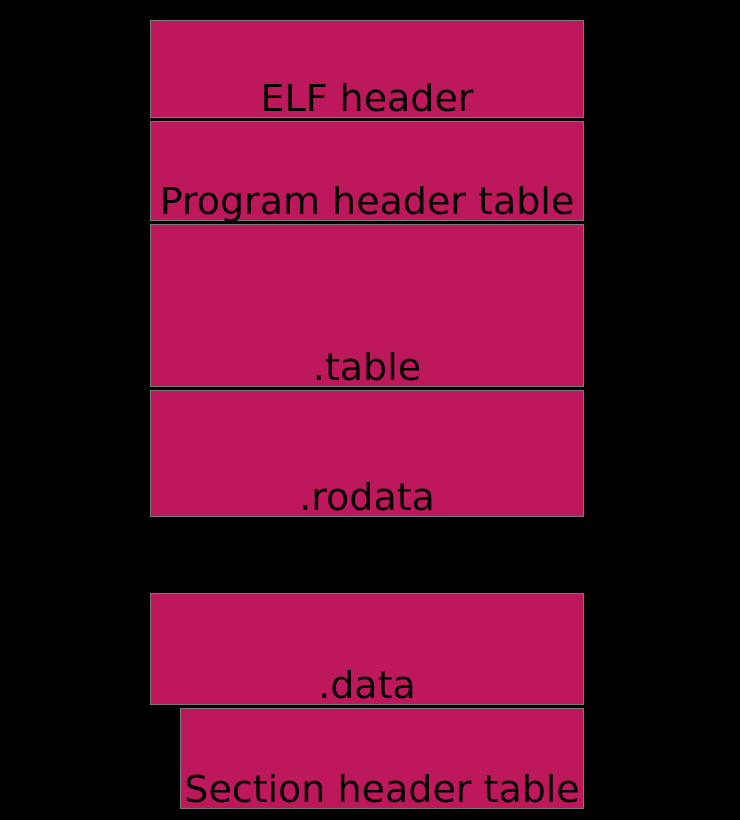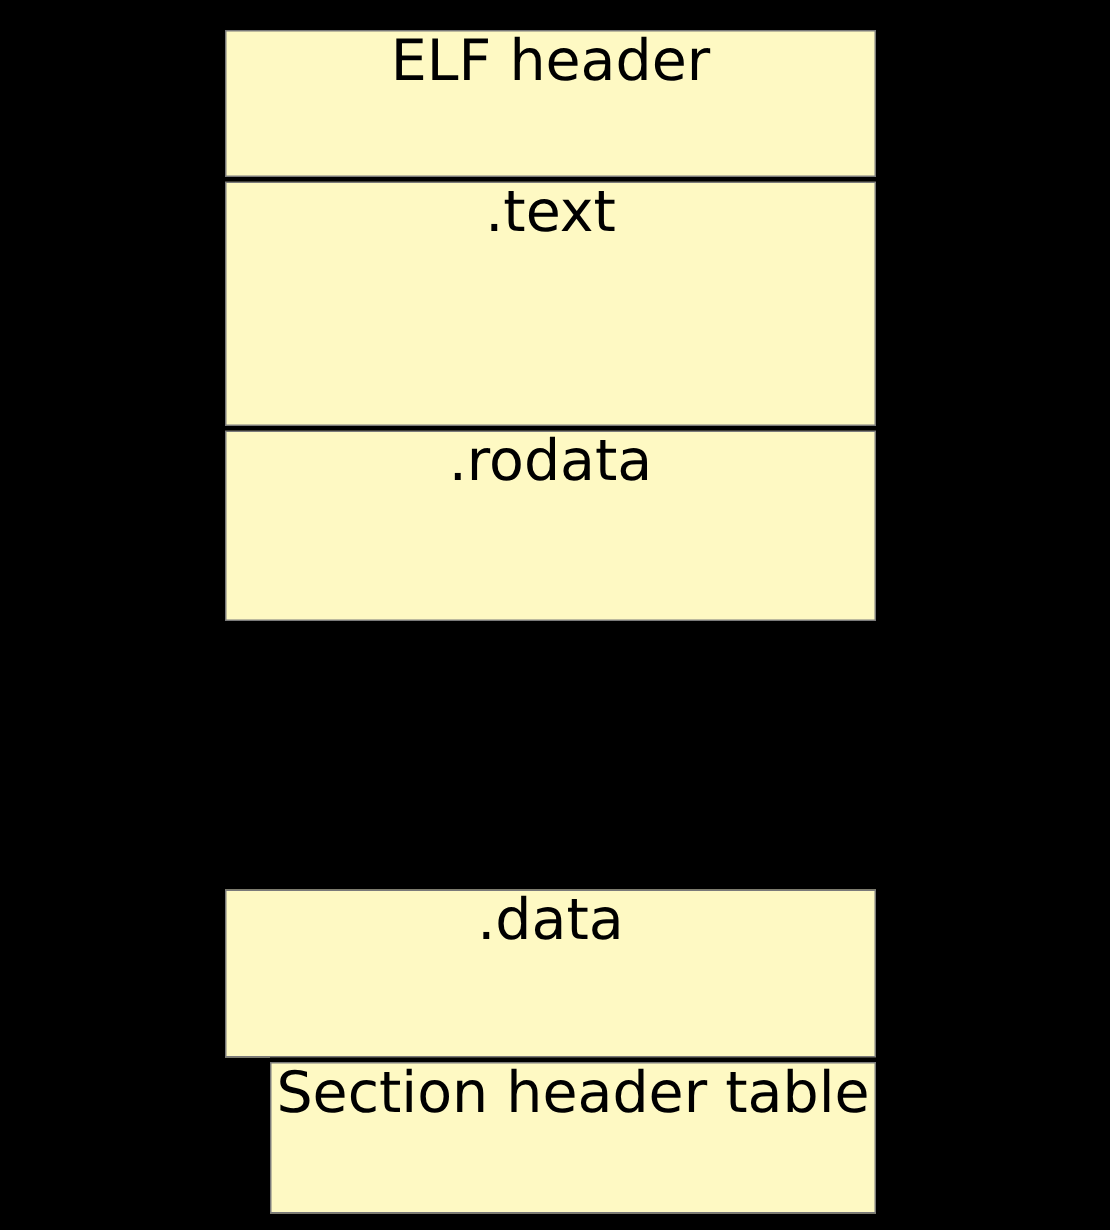--- a/index.html
+++ b/index.html
@@ -27,24 +27,24 @@
     width: 434px;
     display: flex;
     flex-direction: column;
   }
 
   #group-upper { top: 20px; }
   #group-lower { top: 593px; }
 
   .section-box {
     box-sizing: border-box;
-    background: #fef9c3;
+    background: #be185d;
     border: 1px solid #7a7a7a;
     display: flex;
-    align-items: flex-start;
+    align-items: flex-end;
     justify-content: center;
     position: relative;
   }
 
   
   .section-box + .section-box {
     margin-top: 3px;
   }
   .section-box + .section-box::before {
     content: "";
@@ -77,23 +77,26 @@
 <body>
 
 <div id="diagram">
 
   <div class="elf-group" id="group-upper">
 
     <div class="section-box" id="box-elf-header">
       <span class="section-label">ELF header</span>
     </div>
 
+    <div class="section-box" id="box-program-header-table">
+      <span class="section-label">Program header table</span>
+    </div>
 
     <div class="section-box" id="box-text">
-      <span class="section-label">.text</span>
+      <span class="section-label">.table</span>
     </div>
 
     <div class="section-box" id="box-rodata">
       <span class="section-label">.rodata</span>
     </div>
 
   </div>
 
   <div class="elf-group" id="group-lower">
 

